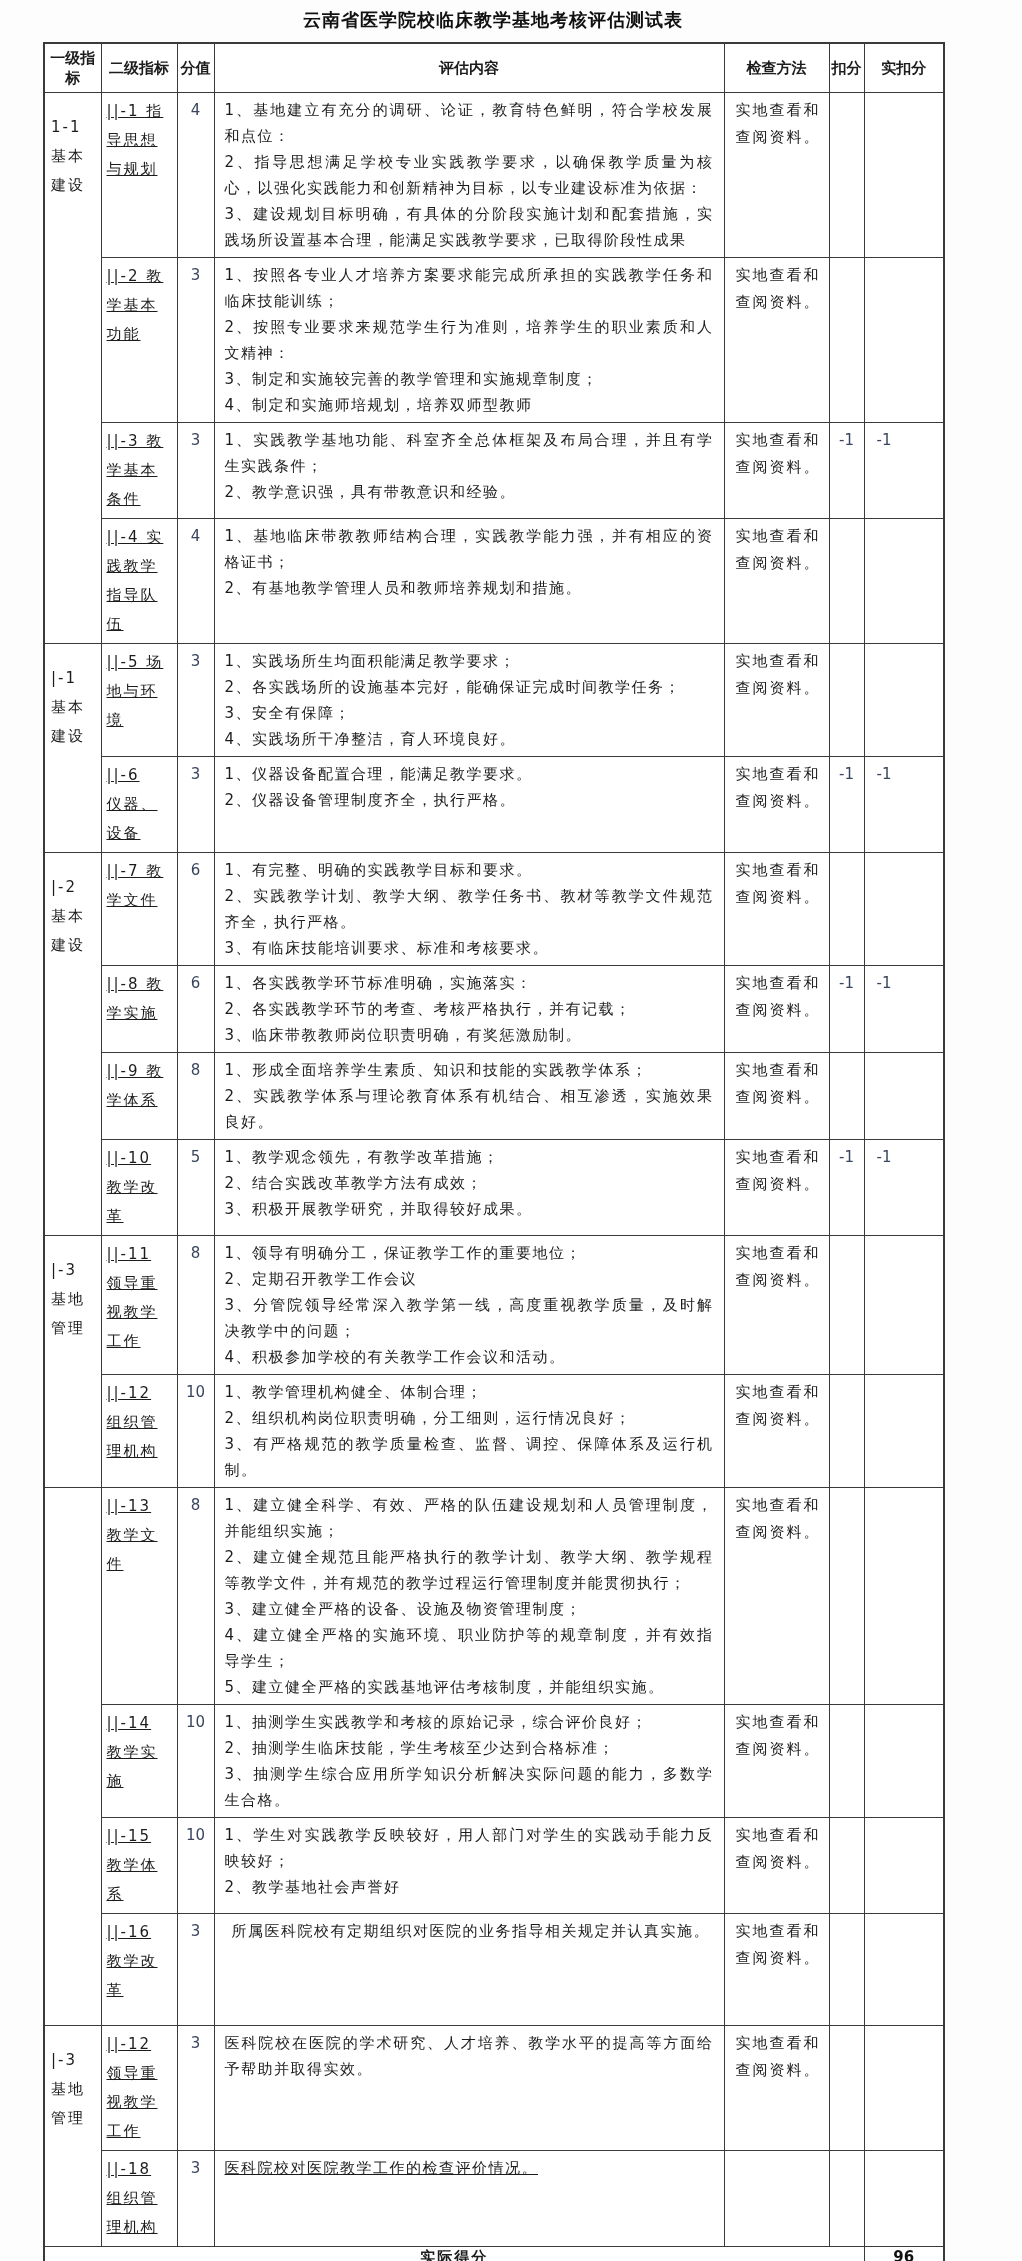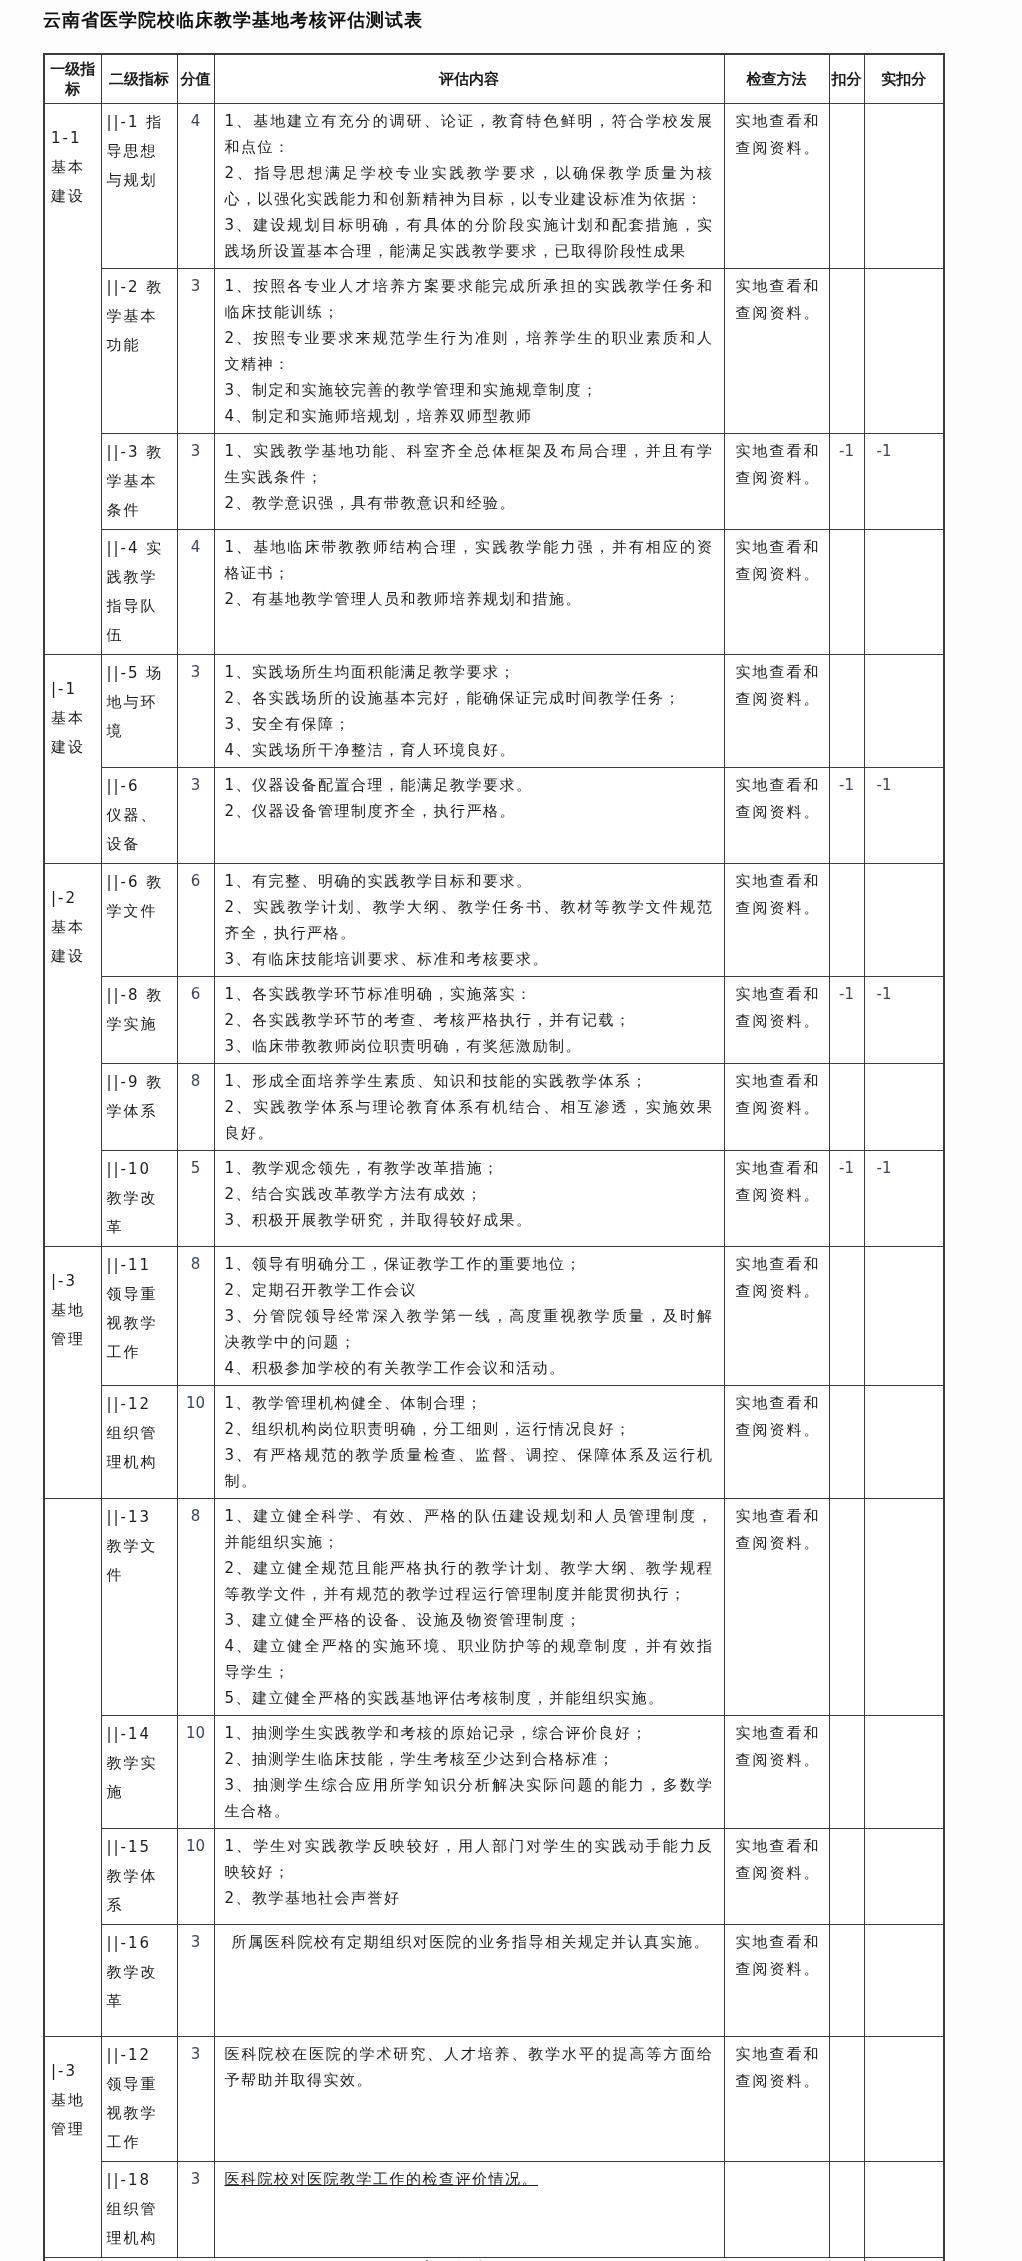--- a/index.html
+++ b/index.html
@@ -12,22 +12,22 @@
   }
   .page {
     width: 1022px;
     height: 2261px;
     background: #fdfdfd;
     box-sizing: border-box;
     padding-top: 8px;
   }
   .doc-title {
     width: 900px;
-    margin: 0 0 21px 43px;
-    text-align: left;
+    margin: 0 0 10px 43px;
+    text-align: center;
     font-size: 18px;
     font-weight: bold;
     letter-spacing: 1px;
     color: #111;
   }
   table.eval {
     border-collapse: collapse;
     table-layout: fixed;
     width: 900px;
     margin-left: 43px;
@@ -52,20 +52,21 @@
     white-space: pre-line;
     letter-spacing: 2px;
     line-height: 29px;
     padding: 20px 6px;
   }
   .c-code {
     white-space: pre-line;
     letter-spacing: 2px;
     line-height: 29px;
     padding: 4px 5px;
+    text-decoration: underline;
   }
   .c-score {
     text-align: center;
     color: #39455e;
     line-height: 26px;
     padding: 4px 2px;
   }
   .c-content {
     white-space: pre-line;
     text-align: justify;
@@ -206,21 +207,21 @@
       <td class="c-content">1、仪器设备配置合理，能满足教学要求。
 2、仪器设备管理制度齐全，执行严格。</td>
       <td class="c-method">实地查看和查阅资料。</td>
       <td class="c-ded">-1</td>
       <td class="c-act">-1</td>
     </tr>
 
     <tr>
       <td class="c-group" rowspan="4">|-2
 基本建设</td>
-      <td class="c-code">||-6 教学文件</td>
+      <td class="c-code">||-7 教学文件</td>
       <td class="c-score">6</td>
       <td class="c-content">1、有完整、明确的实践教学目标和要求。
 2、实践教学计划、教学大纲、教学任务书、教材等教学文件规范齐全，执行严格。
 3、有临床技能培训要求、标准和考核要求。</td>
       <td class="c-method">实地查看和查阅资料。</td>
       <td class="c-ded"></td>
       <td class="c-act"></td>
     </tr>
 
     <tr>

